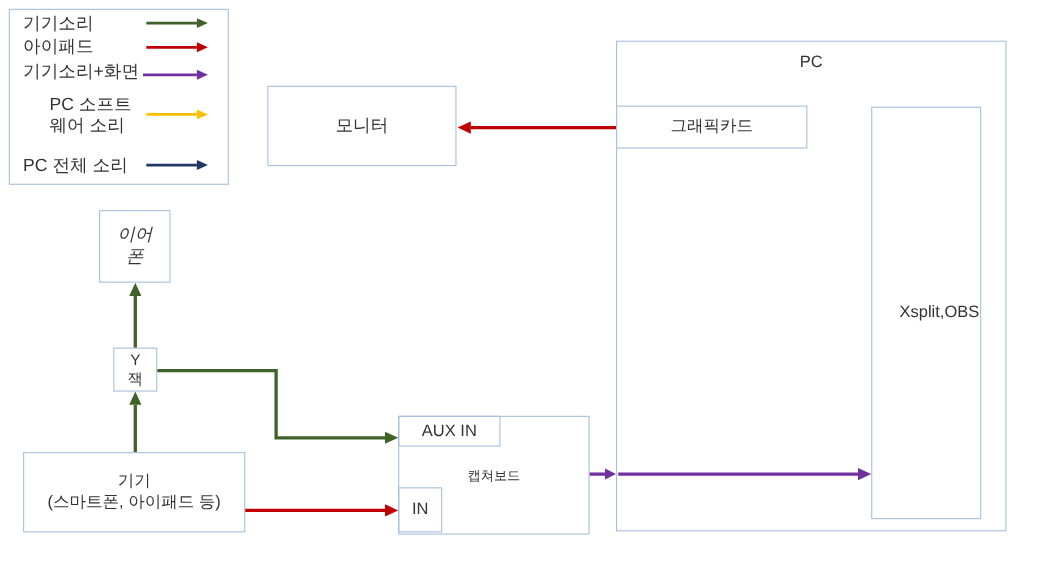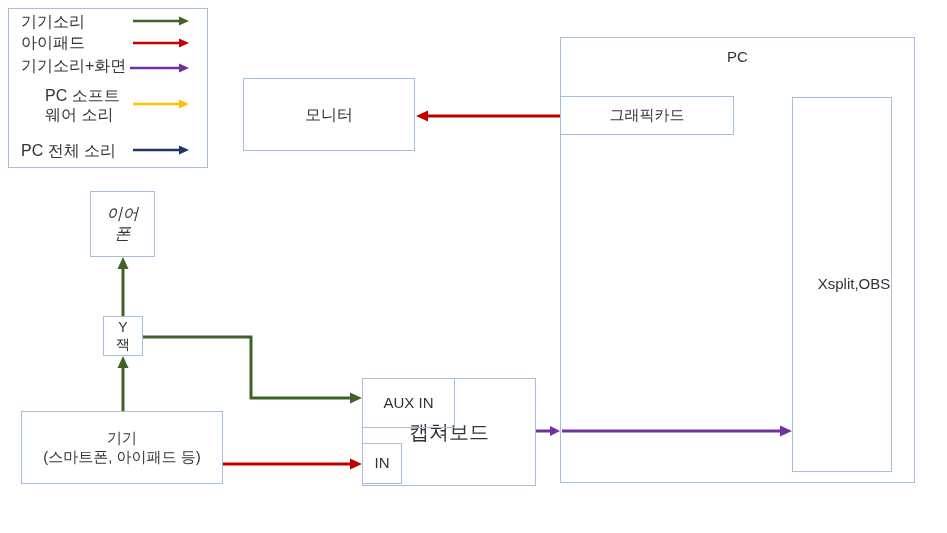--- a/index.html
+++ b/index.html
@@ -34,21 +34,21 @@
   .monitor-box    { left: 243px; top: 78px;  width: 172px; height: 73px;  font-size: 16px; }
   .pc-box         { left: 560px; top: 37px;  width: 355px; height: 446px;
                     align-items: flex-start; padding-top: 10px; }
   .gpu-box        { left: 560px; top: 96px;  width: 174px; height: 39px; }
   .xsplit-box     { left: 792px; top: 97px;  width: 100px; height: 375px; padding-left: 24px; }
   .earphone-box   { left: 90px;  top: 191px; width: 65px;  height: 66px; }
   .yjack-box      { left: 103px; top: 316px; width: 40px;  height: 40px; }
   .yjack-box .box-label { font-size: 14px; line-height: 1.2; }
   .device-box     { left: 21px;  top: 411px; width: 202px; height: 73px; }
   .capture-box    { left: 362px; top: 378px; width: 174px; height: 108px; }
-  .auxin-box      { left: 362px; top: 378px; width: 93px;  height: 50px; }
+  .auxin-box      { left: 362px; top: 378px; width: 93px;  height: 28px; }
   .in-box         { left: 362px; top: 443px; width: 40px;  height: 41px; }
 
   
   .legend-label {
     position: absolute;
     left: 12px;
     font-size: 16px;
     line-height: 19px;
     white-space: pre-line;
     color: #333;
@@ -125,21 +125,21 @@
     <span class="box-label">Y
 잭</span>
   </div>
 
   <div class="box device-box">
     <span class="box-label">기기
 (스마트폰, 아이패드 등)</span>
   </div>
 
   <div class="box capture-box">
-    <span class="box-label" style="font-size:20px;">캡쳐보드</span>
+    <span class="box-label" style="font-size:12px;">캡쳐보드</span>
   </div>
 
   <div class="box auxin-box">
     <span class="box-label">AUX IN</span>
   </div>
 
   <div class="box in-box">
     <span class="box-label">IN</span>
   </div>
 

